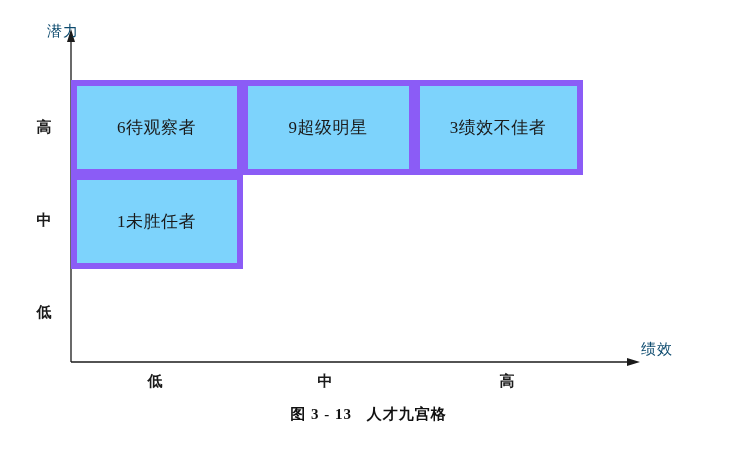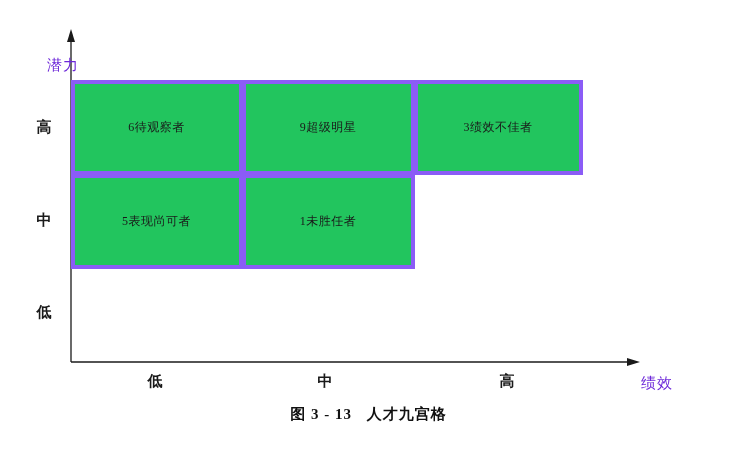--- a/index.html
+++ b/index.html
@@ -21,23 +21,22 @@
     left: 0; top: 0;
     width: 737px;
     height: 450px;
   }
 
   
   .axis-label {
     position: absolute;
     font-size: 15px;
     font-family: "Liberation Serif", "DejaVu Serif", serif;
-    color: #6d28d9;
+    color: #0c4a6e;
     white-space: nowrap;
-    margin-top: 34px;
   }
   #y-axis-title {
     left: 47px;
     top: 22px;
     letter-spacing: 1px;
   }
   #x-axis-title {
     left: 641px;
     top: 340px;
     letter-spacing: 1px;
@@ -85,27 +84,27 @@
     position: absolute;
     left: 71px;
     top: 80px;
     width: 511px;
     height: 282px;
     display: grid;
     grid-template-columns: 171px 172px 168px;
     grid-template-rows: 94px 94px 94px;
   }
   .cell {
-    border: 4px solid #8b5cf6;
+    border: 6px solid #8b5cf6;
     margin: -0.5px;
     display: flex;
     align-items: center;
     justify-content: center;
-    background: #22c55e;
-    font-size: 12px;
+    background: #7dd3fc;
+    font-size: 17px;
     font-family: "Liberation Serif", "DejaVu Serif", serif;
     color: #1a1a1a;
     letter-spacing: 0.5px;
   }
 
   
   #caption {
     position: absolute;
     left: 0;
     top: 405px;
@@ -140,21 +139,20 @@
   <div class="row-tick" id="row-tick-2">低</div>
 
   <div class="col-tick" id="col-tick-0">低</div>
   <div class="col-tick" id="col-tick-1">中</div>
   <div class="col-tick" id="col-tick-2">高</div>
 
   <div id="grid">
     <div class="cell">6待观察者</div>
     <div class="cell">9超级明星</div>
     <div class="cell">3绩效不佳者</div>
-    <div class="cell">5表现尚可者</div>
     <div class="cell">1未胜任者</div>
   </div>
 
   <div id="caption">
     <span class="cap-num">图 3 - 13</span>
     <span>人才九宫格</span>
   </div>
 
 </div>
 

